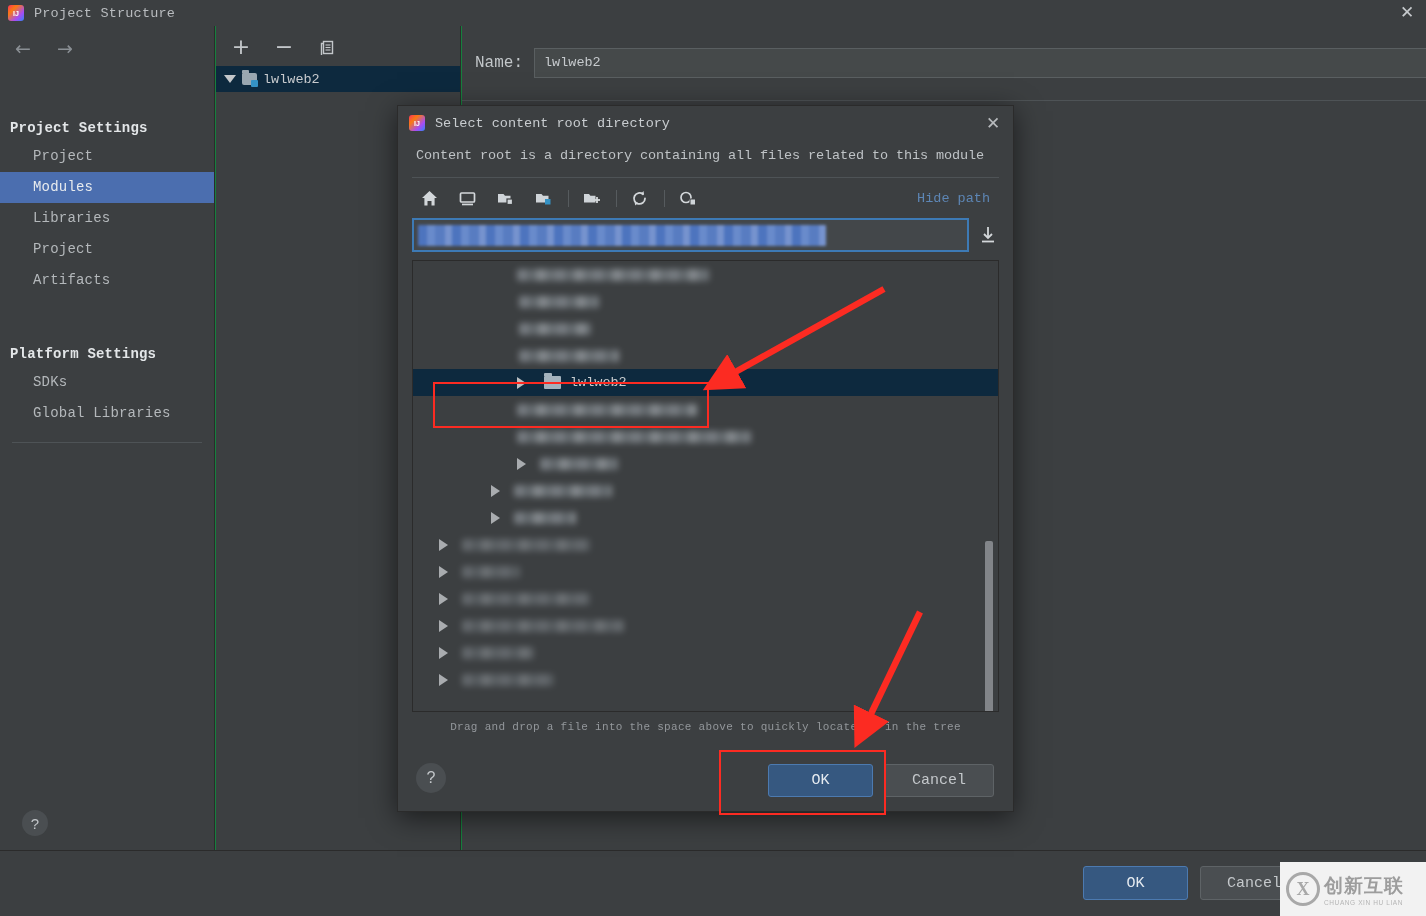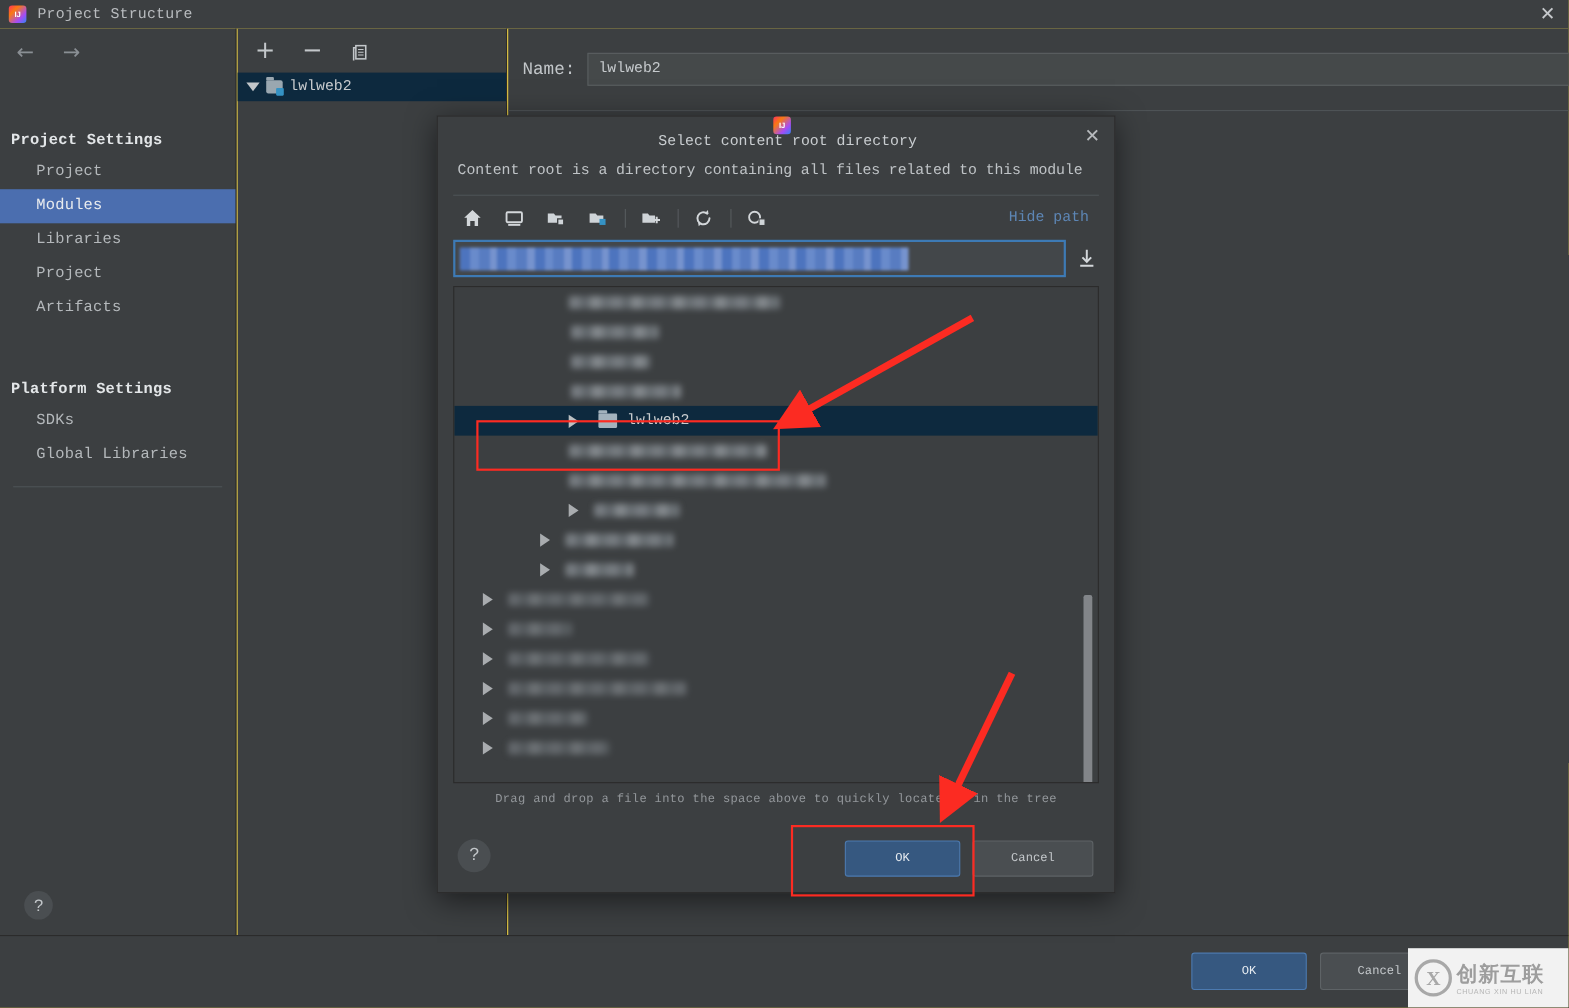--- a/index.html
+++ b/index.html
@@ -2,21 +2,21 @@
 <html><head>
 <meta charset="utf-8">
 <style>
   * { box-sizing: border-box; margin: 0; padding: 0; }
   html, body {
     width: 1426px; height: 916px;
     background: #3c3f41;
     font-family: "Liberation Mono", "DejaVu Sans Mono", monospace;
     overflow: hidden;
   }
-  #root { position: relative; width: 1426px; height: 916px; background: #fde047; text-decoration: underline; }
+  #root { position: relative; width: 1426px; height: 916px; background: #15803d; text-decoration: underline; }
 
   
   .titlebar {
     position: absolute; left: 0; top: 0; width: 1426px; height: 26px;
     background: #3c3f41; display: flex; align-items: center;
   }
   .tb-icon {
     width: 16px; height: 16px; margin-left: 8px; border-radius: 3px;
     background: linear-gradient(135deg,#fe315d 0%,#f97a12 30%,#a64cf6 70%,#2f86f5 100%);
     position: relative; flex: 0 0 auto;
@@ -128,21 +128,21 @@
   }
   .folder-gray::before { content:""; position:absolute; left:0; top:-3px; width:7px; height:3px; background:#7b8086; border-radius:1px 1px 0 0; }
 
   
   .bottombar {
     position: absolute; left: 0; bottom: 0; width: 1426px; height: 66px;
     background: #3c3f41; border-top: 1px solid #2b2b2b;
   }
   .btn {
     height: 34px; min-width: 104px; border: 1px solid #5e6366; background: #4a4e51;
-    color: #c4c8cb; font-size: 11px; font-family: "Liberation Mono", monospace;
+    color: #c4c8cb; font-size: 15px; font-family: "Liberation Mono", monospace;
     cursor: pointer; border-radius: 3px; display: inline-flex; align-items: center; justify-content: center;
   }
   .btn.primary { background: #365880; border: 1px solid #4c7ab0; color: #e6ebf0; }
   .bb-ok { position: absolute; right: 238px; bottom: 16px; width: 105px; }
   .bb-cancel { position: absolute; right: 118px; bottom: 16px; width: 108px; }
 
   
   .watermark {
     position: absolute; right: 0; bottom: 0; width: 146px; height: 54px;
     background: #f2f2f2; display: flex; align-items: center; gap: 4px; padding-left: 6px;
@@ -154,21 +154,21 @@
   }
   .wm-txt { display: flex; flex-direction: column; }
   .wm-cn { font-size: 19px; color: #9d9d9d; font-family: "DejaVu Sans", sans-serif; font-weight: bold; letter-spacing: 1px; }
   .wm-en { font-size: 6.5px; color: #b5b5b5; font-family: "Liberation Sans", sans-serif; letter-spacing: .6px; }
 
   
   .dialog {
     position: absolute; left: 397px; top: 105px; width: 617px; height: 707px;
     background: #3c3f41; border: 1px solid #2b2b2b; box-shadow: 0 6px 26px rgba(0,0,0,.55);
   }
-  .dlg-title { display: flex; align-items: center; height: 34px; padding-left: 11px; flex-direction: column; }
+  .dlg-title { display: flex; align-items: center; height: 34px; padding-left: 11px; }
   .dlg-ic {
     width: 16px; height: 16px; border-radius: 3px; position: relative; flex: 0 0 auto;
     background: linear-gradient(135deg,#fe315d 0%,#f97a12 30%,#a64cf6 70%,#2f86f5 100%);
   }
   .dlg-ic::after {
     content: "IJ"; position: absolute; inset: 0; font-size: 7px; color: #fff;
     display: flex; align-items: center; justify-content: center;
     font-family: "Liberation Sans", sans-serif; font-weight: bold;
   }
   .dlg-title-txt { margin-left: 10px; font-size: 13.5px; color: #c9cdd0; }

